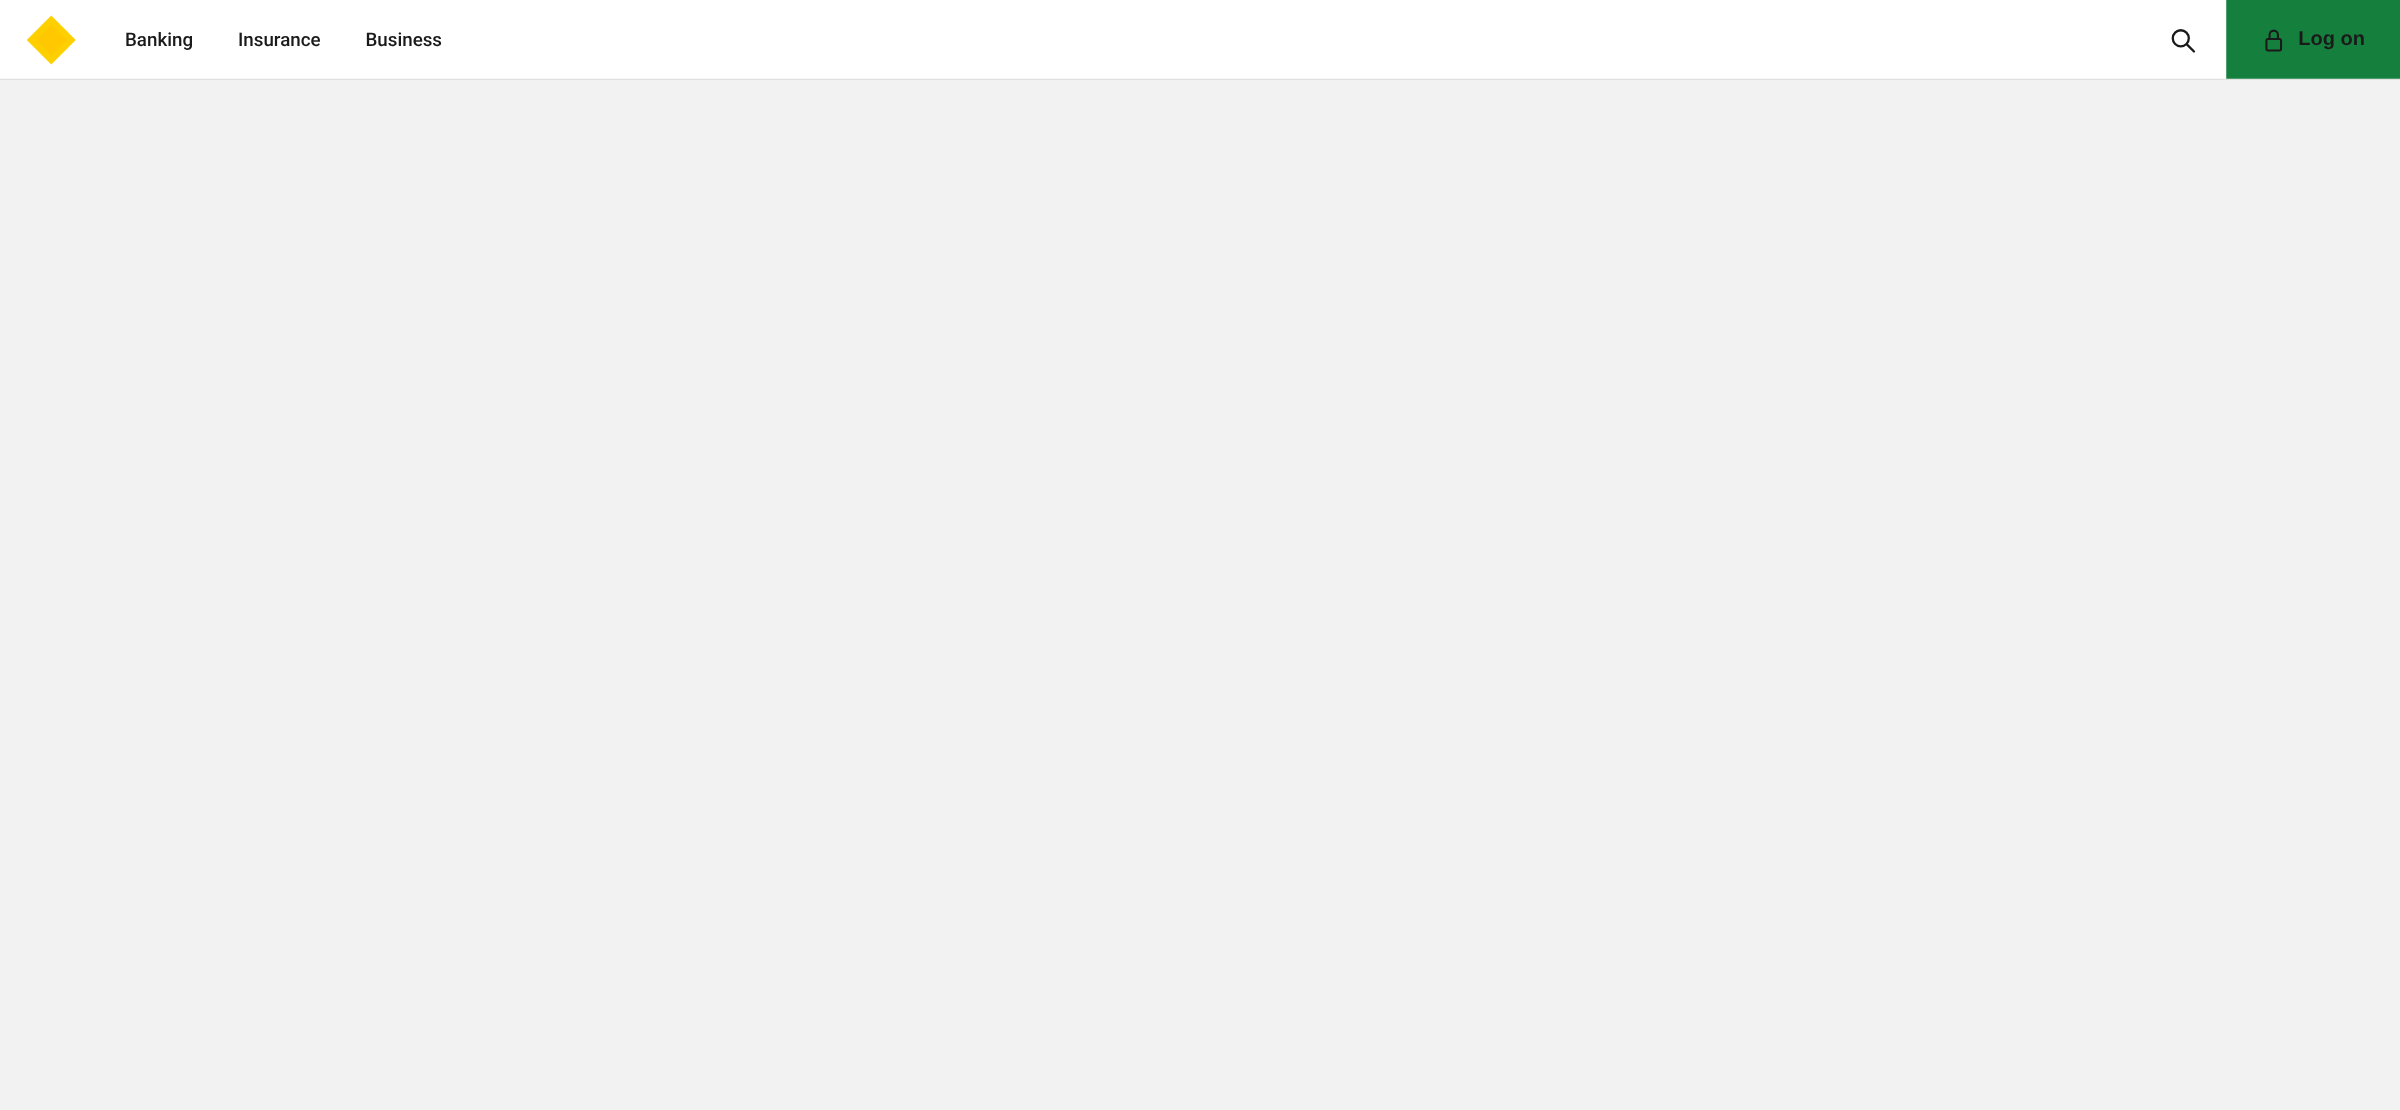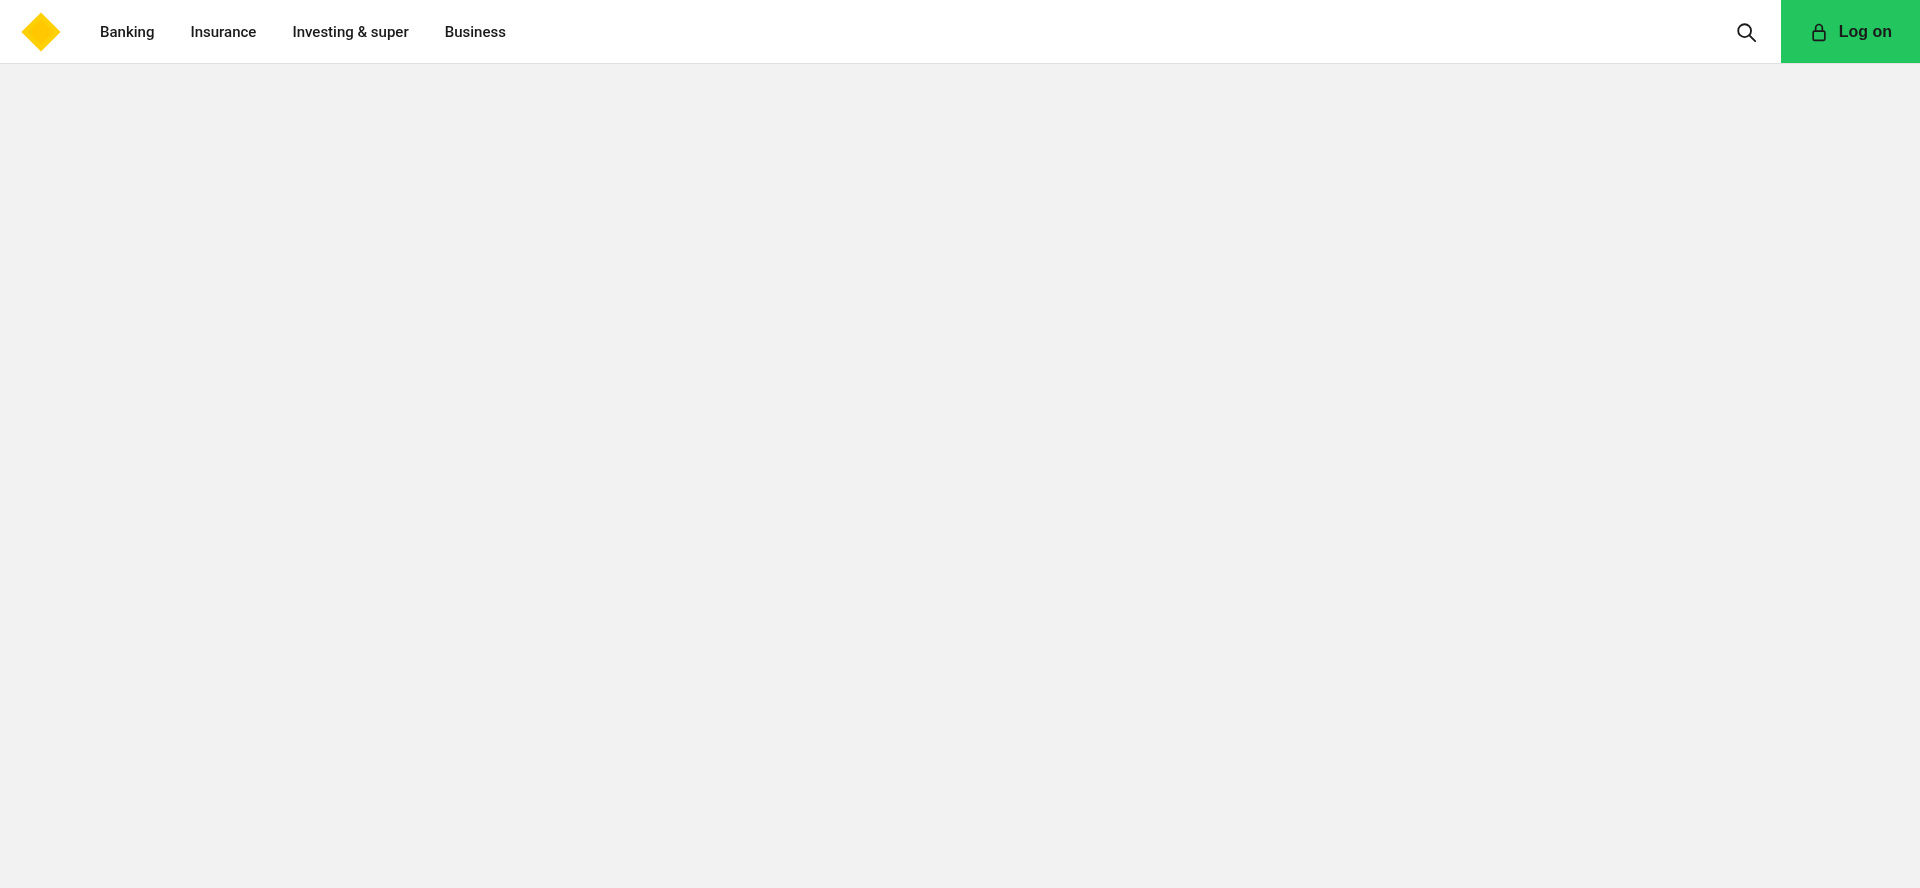--- a/index.html
+++ b/index.html
@@ -78,21 +78,21 @@
       align-items: center;
       justify-content: center;
     }
 
     .search-icon-svg {
       width: 22px;
       height: 22px;
     }
 
     .logon-button {
-      background-color: #22c55e;
+      background-color: #15803d;
       border: none;
       cursor: pointer;
       height: 100%;
       padding: 0 28px;
       display: flex;
       align-items: center;
       gap: 10px;
       font-size: 16px;
       font-weight: 600;
       color: #1a1a1a;
@@ -117,21 +117,20 @@
     <div class="logo-container">
       <svg class="logo-diamond" viewBox="0 0 60 60" xmlns="http://www.w3.org/2000/svg">
         <polygon points="30,2 58,30 30,58 2,30" fill="#FFD000"></polygon>
         <polygon points="30,12 48,30 30,48 12,30" fill="#FFC000" opacity="0.5"></polygon>
       </svg>
     </div>
 
     <nav>
       <a href="#">Banking</a>
       <a href="#">Insurance</a>
-      <a href="#">Investing &amp; super</a>
       <a href="#">Business</a>
     </nav>
   </div>
 
   <div class="header-right">
     <button class="search-button" aria-label="Search">
       <svg class="search-icon-svg" viewBox="0 0 24 24" fill="none" xmlns="http://www.w3.org/2000/svg">
         <circle cx="10.5" cy="10.5" r="7" stroke="#1a1a1a" stroke-width="2"></circle>
         <line x1="16" y1="16" x2="22" y2="22" stroke="#1a1a1a" stroke-width="2" stroke-linecap="round"></line>
       </svg>

